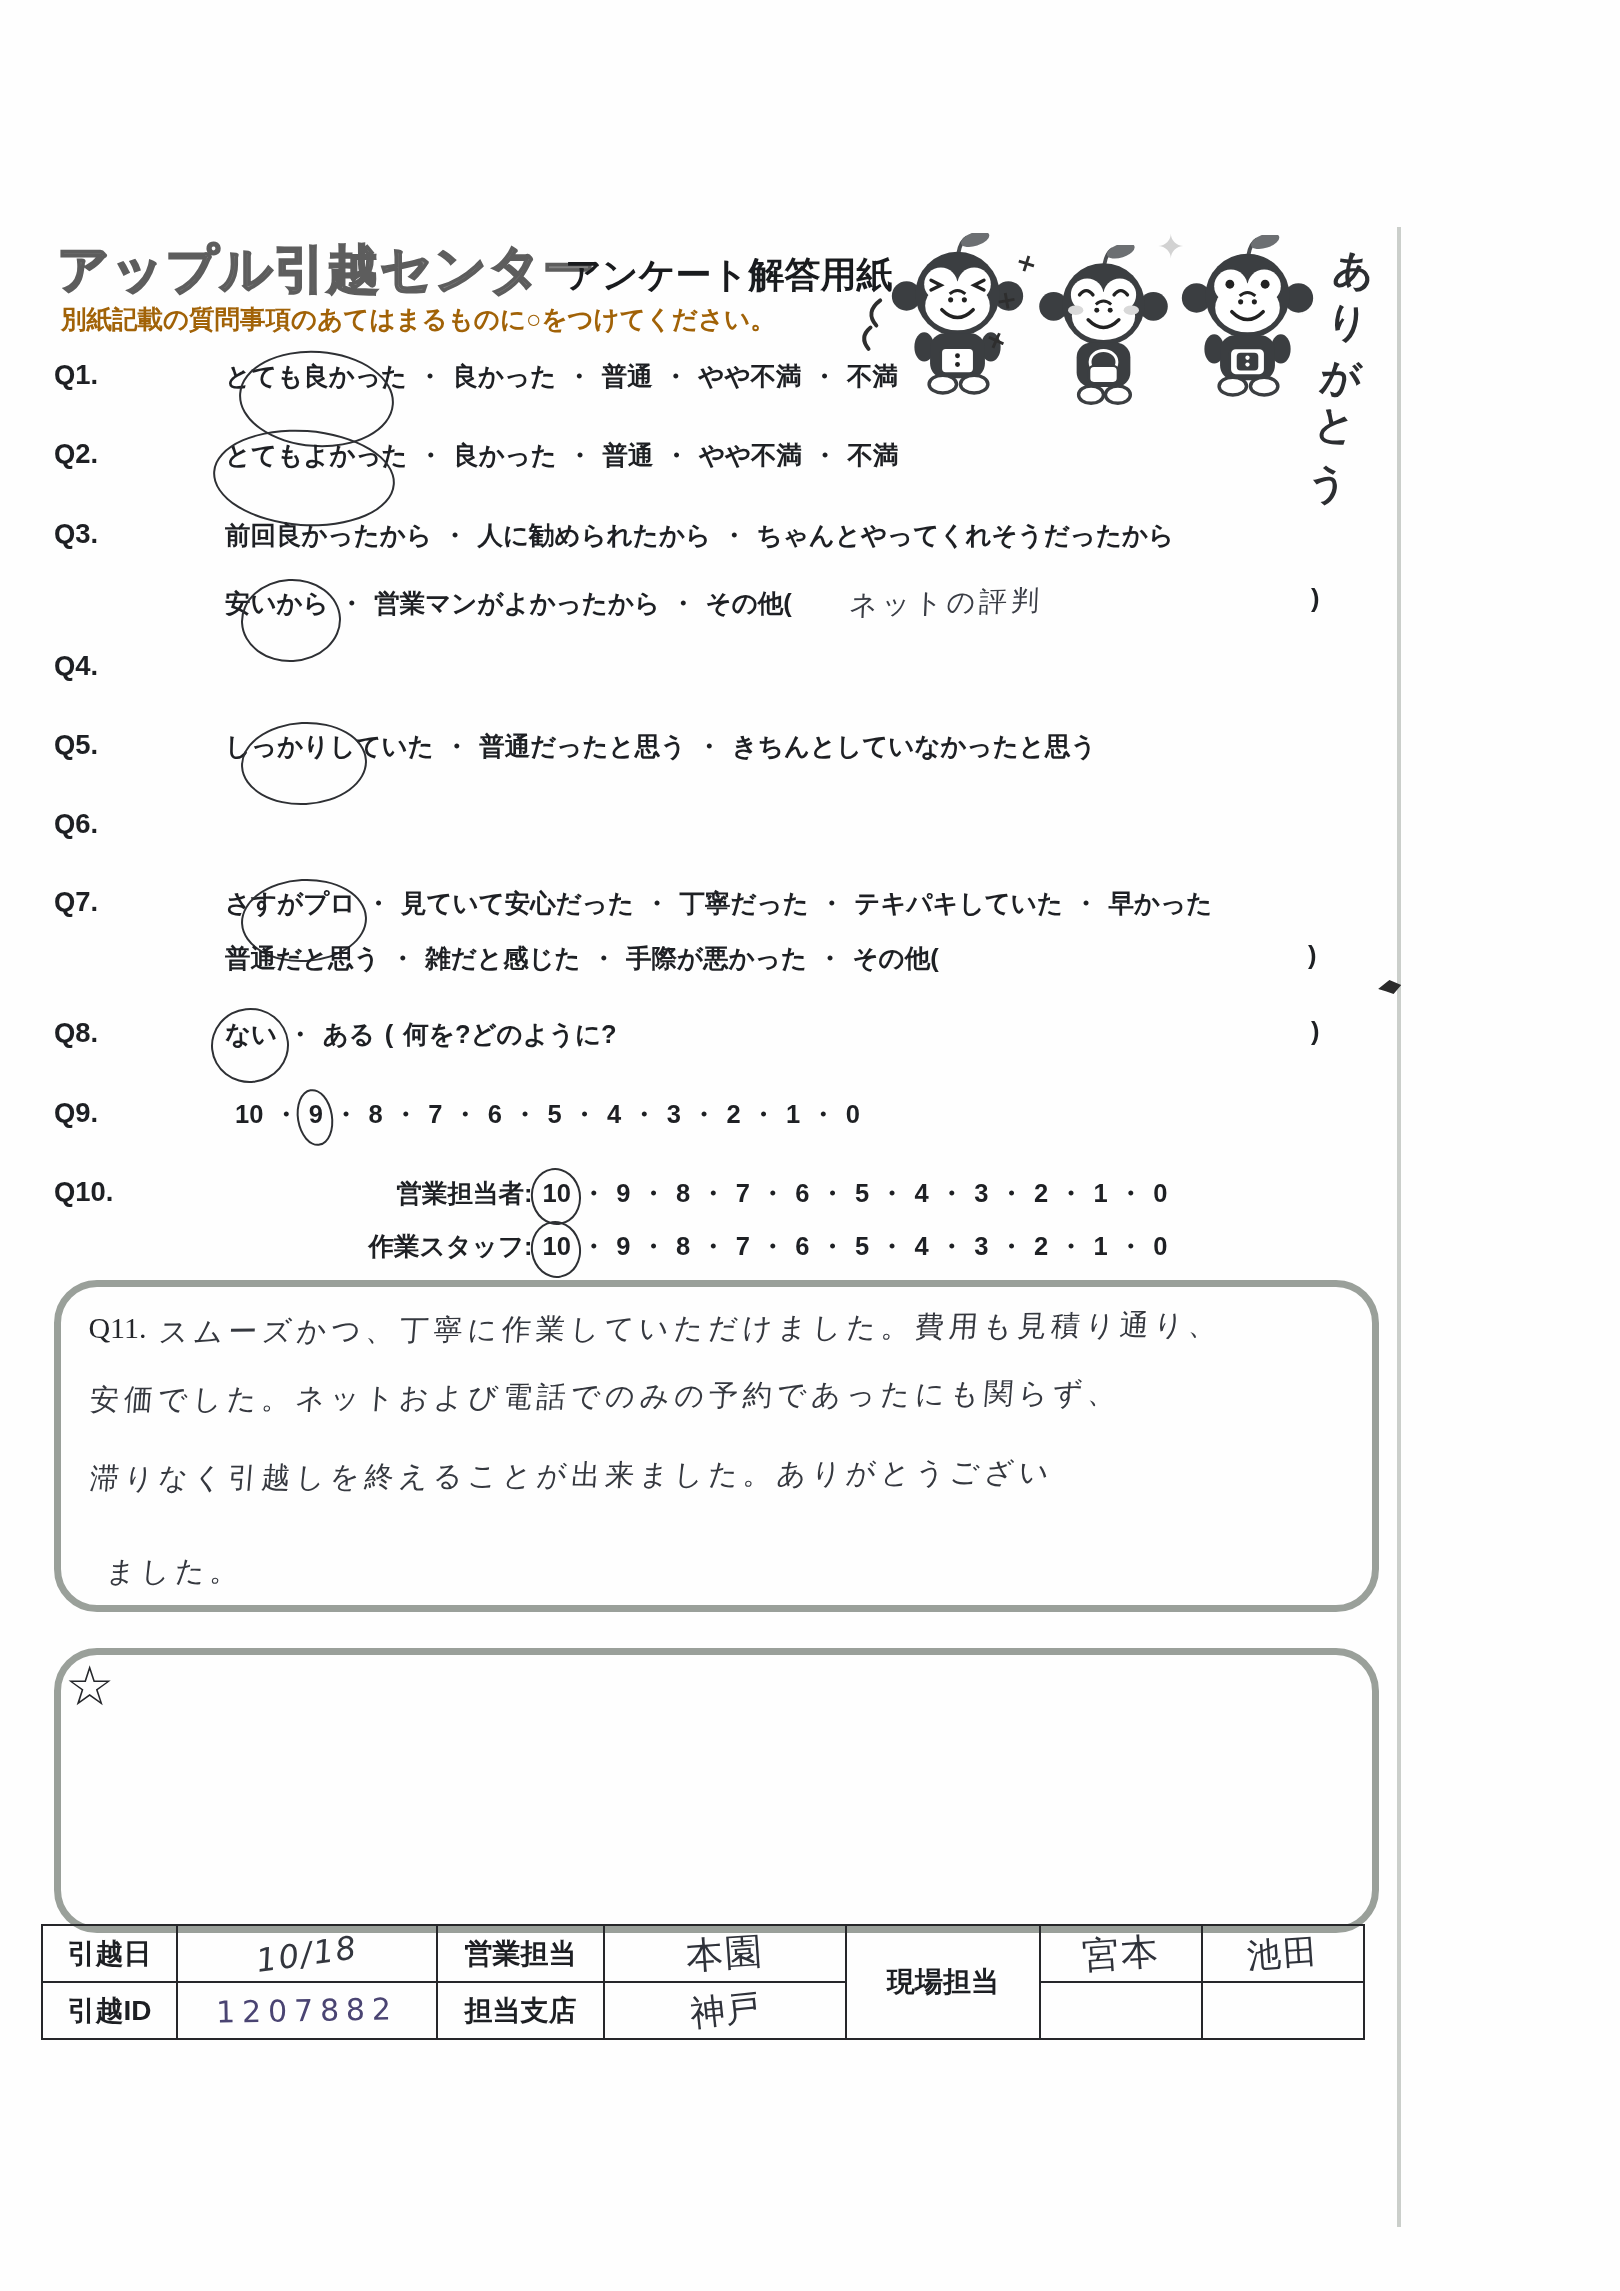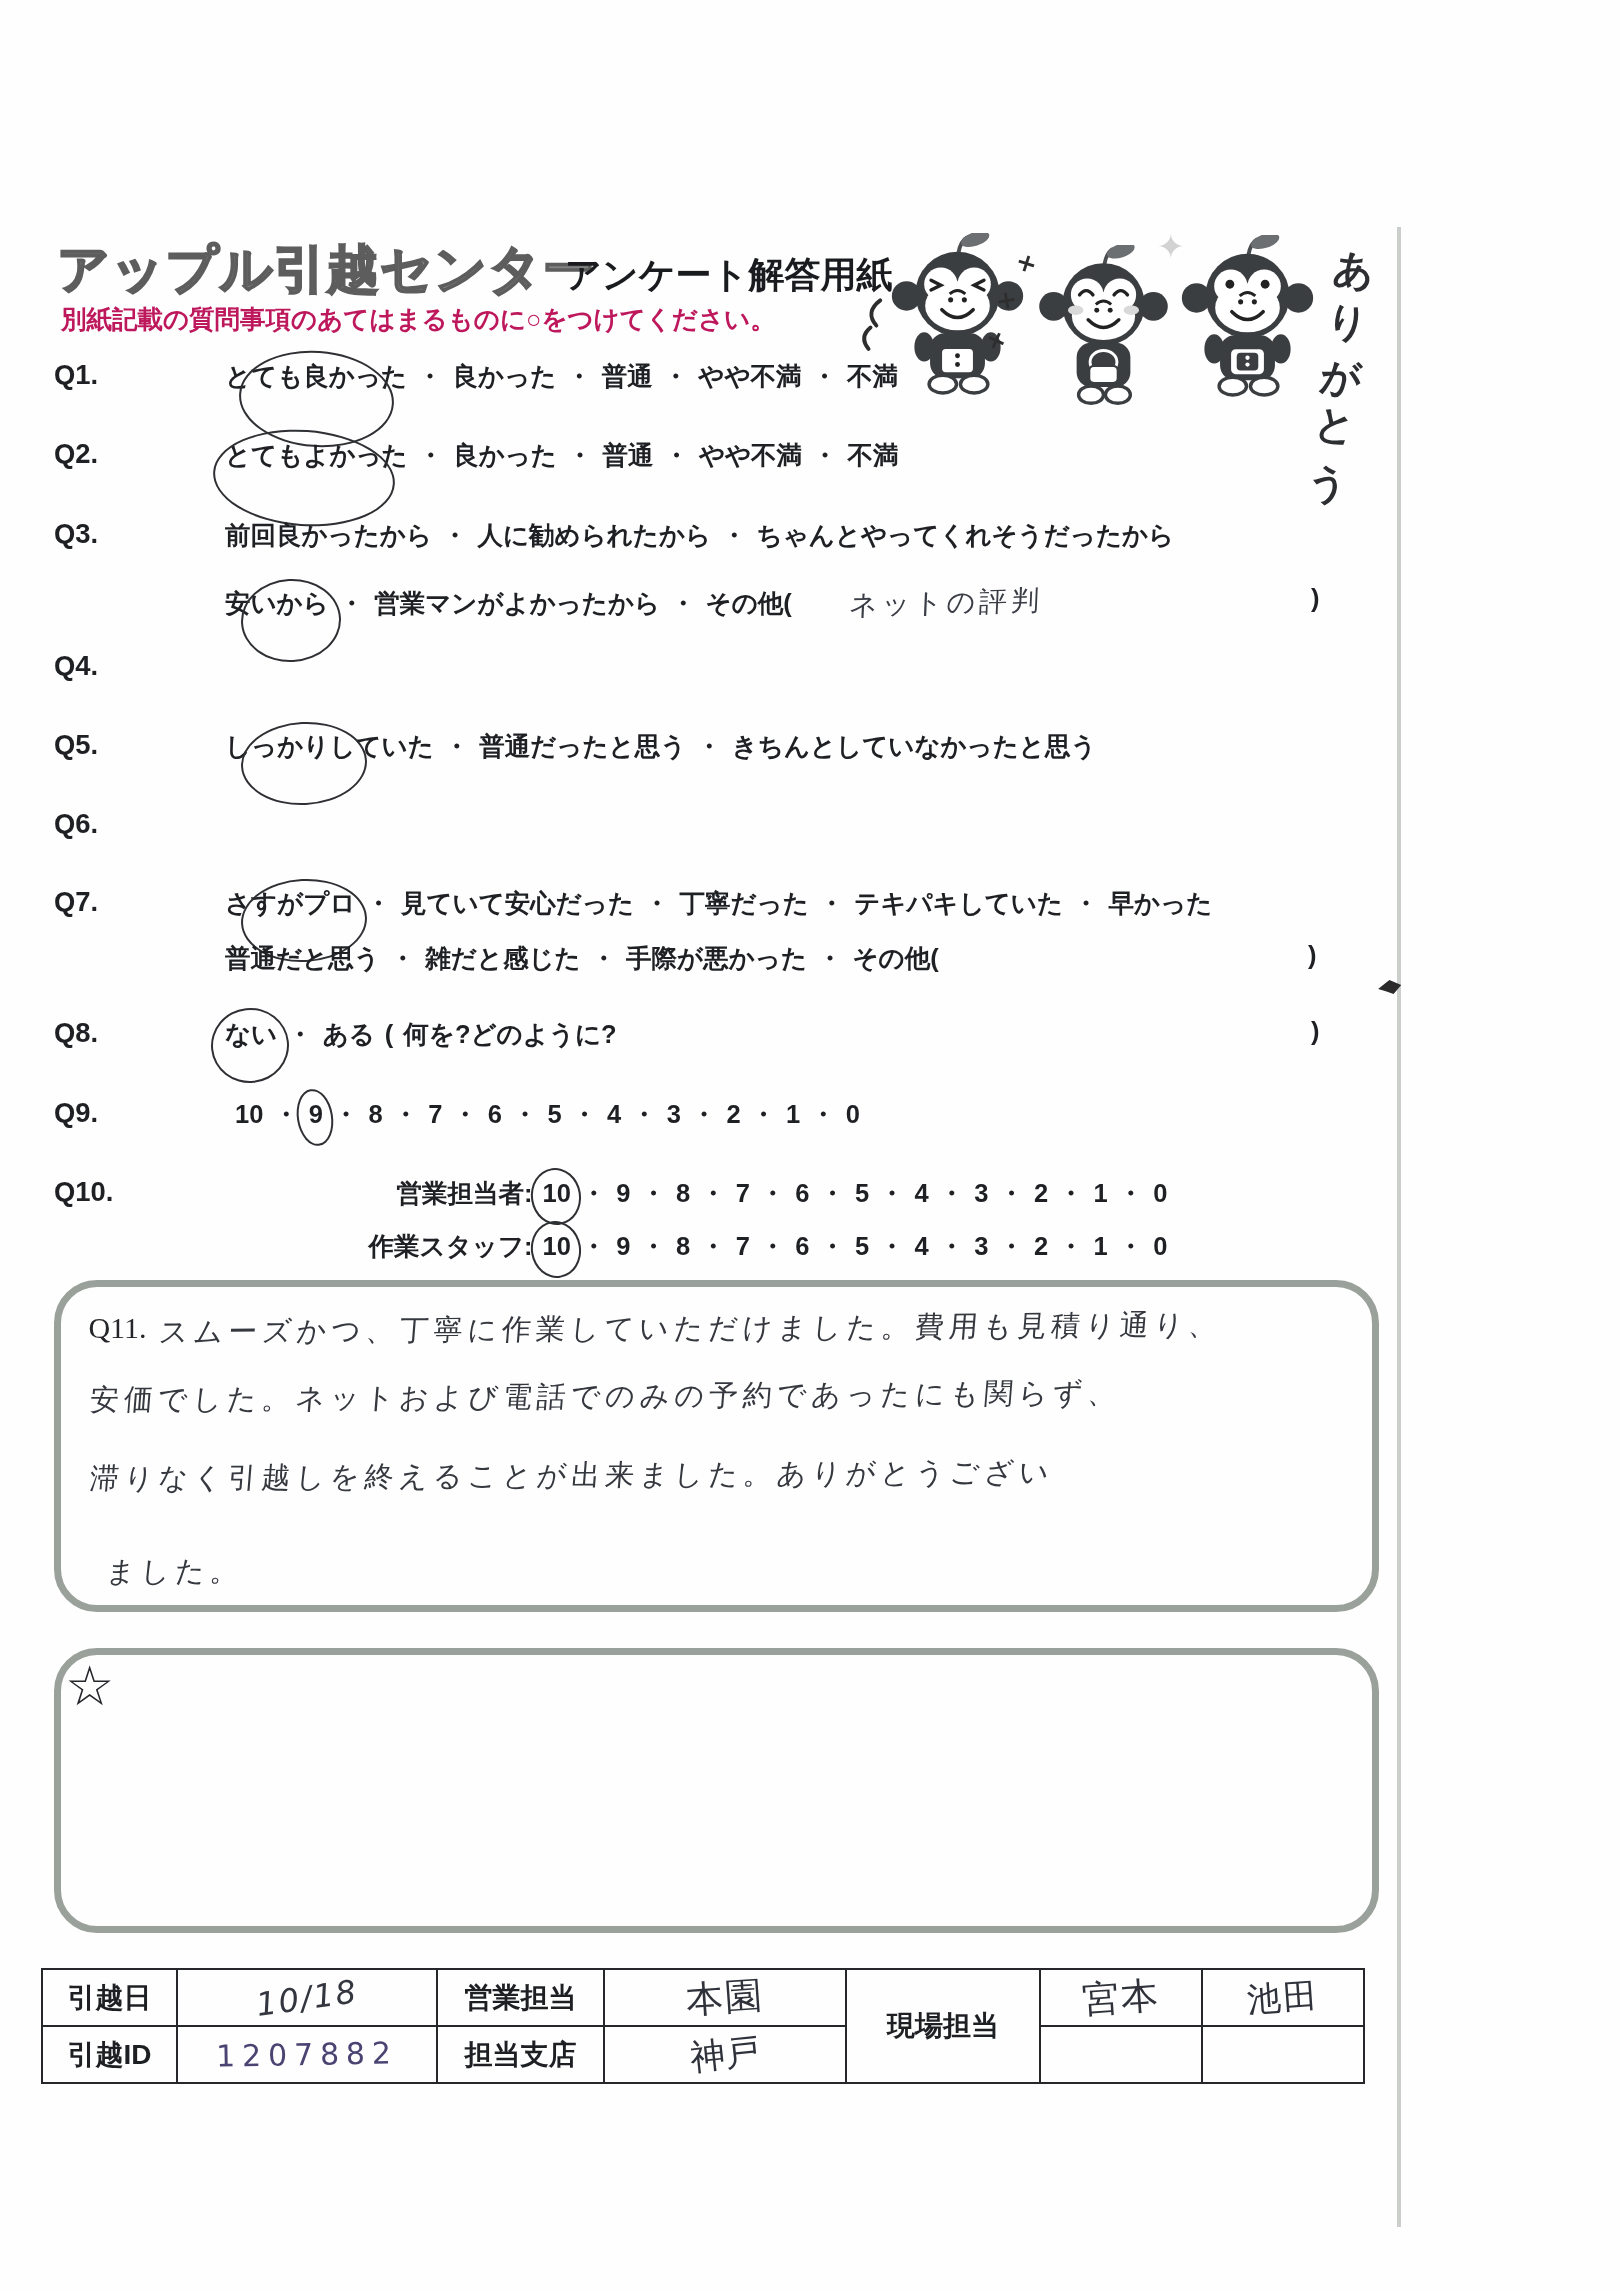--- a/index.html
+++ b/index.html
@@ -6,21 +6,21 @@
   body{
     width:1620px;height:2292px;position:relative;background:#fefefe;
     font-family:"Liberation Sans","DejaVu Sans",sans-serif;color:#212327;overflow:hidden;
   }
   
   .logo{
     position:absolute;left:57px;top:235px;font-size:52px;font-weight:bold;letter-spacing:1px;
     color:#828282;-webkit-text-stroke:2px #5d5d5d;white-space:nowrap;
   }
   .subtitle{position:absolute;left:541px;top:251px;font-size:36px;font-weight:bold;white-space:nowrap;color:#191b1e;margin-left:24px;}
-  .instruction{position:absolute;left:61px;top:302px;font-size:25.5px;font-weight:bold;color:#be185d;white-space:nowrap;}
+  .instruction{position:absolute;left:61px;top:302px;font-size:25.5px;font-weight:bold;color:#a16207;white-space:nowrap;}
   
   .mascot{position:absolute;top:233px;}
   .thanks{
     position:absolute;left:1317px;top:222px;writing-mode:vertical-rl;font-size:40px;font-weight:bold;
     color:#2c2e31;letter-spacing:7.8px;transform:rotate(7deg);font-family:"DejaVu Sans",sans-serif;
   }
   .spark-plus{position:absolute;color:#2e2e2e;font-weight:bold;font-size:29px;}
   .spark-dia{position:absolute;color:#d2d2d2;font-size:33px;}
   .motion{position:absolute;left:855px;top:294px;}
   
@@ -43,21 +43,21 @@
   #commentBox{top:1280px;height:318px;}
   #starBox{top:1648px;height:271px;}
   .q11no{position:absolute;left:27.4px;top:23.5px;font-size:30px;font-family:"Liberation Serif","DejaVu Serif",serif;color:#24262a;}
   .q11line{position:absolute;font-size:29px;letter-spacing:4.9px;white-space:nowrap;transform:rotate(-0.4deg) skewX(-5deg);color:#35383f;}
   #q11l1{left:98px;top:21.6px;}
   #q11l2{left:29px;top:90px;}
   #q11l3{left:29px;top:169px;}
   #q11l4{left:45px;top:265px;}
   .star{position:absolute;left:65px;top:1654px;font-size:55px;color:#24262a;font-weight:normal;}
   
-  table.info{position:absolute;left:41px;top:1968px;border-collapse:collapse;table-layout:fixed;}
+  table.info{position:absolute;left:41px;top:1924px;border-collapse:collapse;table-layout:fixed;}
   table.info td{border:2.9px solid #26272a;height:55px;padding:0;text-align:center;vertical-align:middle;overflow:visible;}
   td.lbl{font-size:28px;font-weight:bold;color:#1d1f23;}
   td.hv{font-weight:normal;}
   .hv-date{font-size:32px;font-style:italic;letter-spacing:2px;transform:rotate(-8deg);display:inline-block;color:#33363e;}
   .hv-id{font-size:30px;letter-spacing:6.9px;transform:rotate(-1deg);display:inline-block;color:#4a4472;}
   .hv-name{font-size:37px;letter-spacing:2px;transform:rotate(-4deg);display:inline-block;color:#2f323a;}
   .hv-branch{font-size:35px;transform:rotate(-6deg);display:inline-block;color:#2f323a;}
   
   .artifact-line{position:absolute;left:1397px;top:227px;width:3.9px;height:2000px;background:#cbcfcb;}
   .artifact-blob{position:absolute;left:1378px;top:980px;width:23.5px;height:14.7px;background:#2b2b2b;

